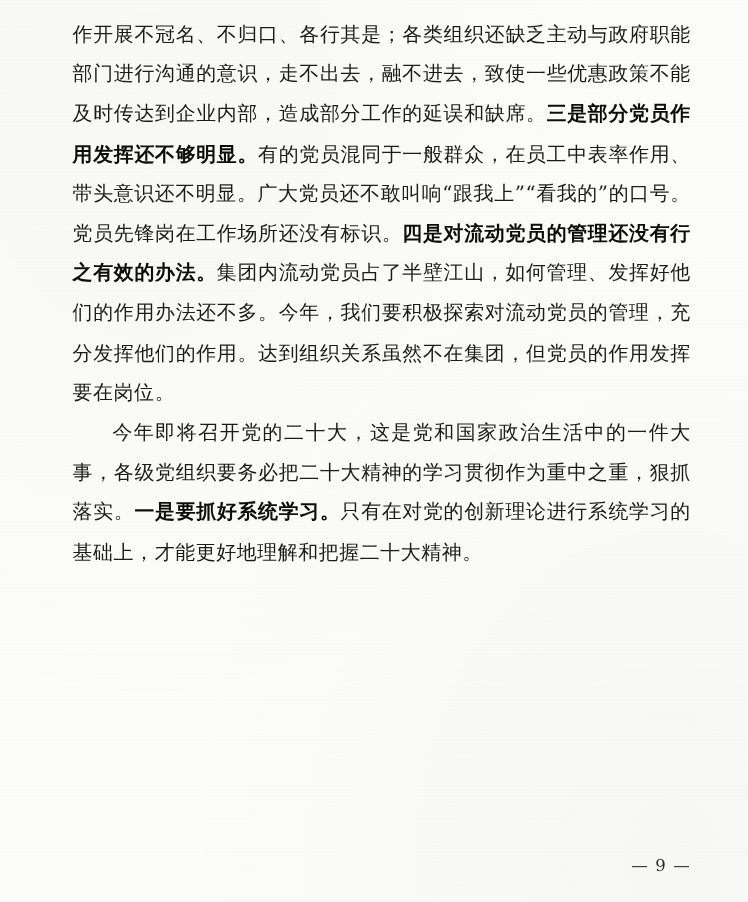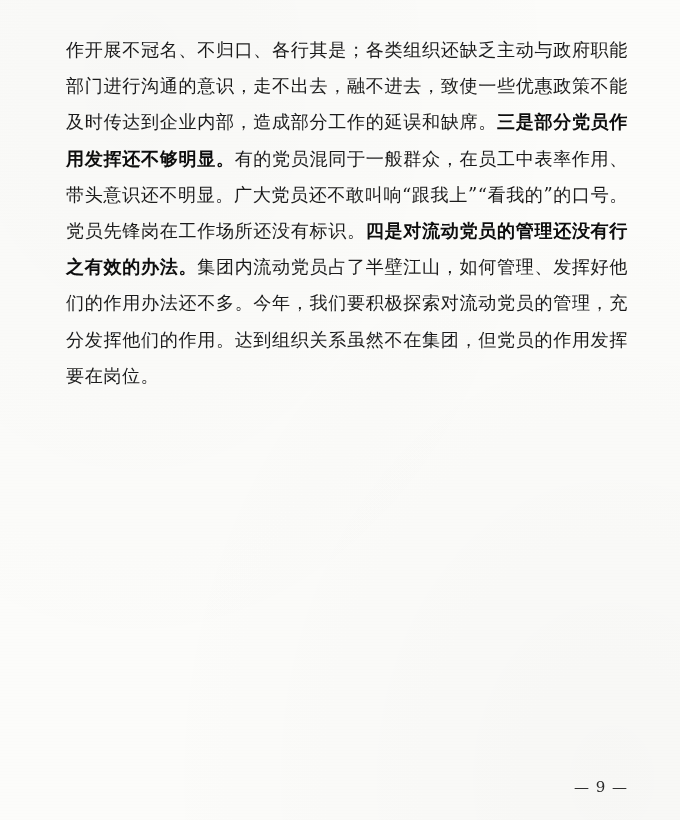--- a/index.html
+++ b/index.html
@@ -11,21 +11,21 @@
     height: 820px;
     background: #fdfdfb;
     font-family: "DejaVu Serif", serif;
     overflow: hidden;
   }
   .page {
     position: relative;
     width: 680px;
     height: 820px;
     box-sizing: border-box;
-    padding: 32px 52px 0 66px;
+    padding: 14px 52px 0 66px;
     background:
       radial-gradient(ellipse at 20% 10%, rgba(0,0,0,0.014), rgba(0,0,0,0) 60%),
       radial-gradient(ellipse at 90% 95%, rgba(0,0,0,0.02), rgba(0,0,0,0) 55%),
       #fcfcfa;
   }
   .body-text {
     font-size: 18.1px;
     line-height: 36.2px;
     color: #1b1b1b;
     text-align: justify;
@@ -64,16 +64,17 @@
       repeating-linear-gradient(0deg, rgba(0,0,0,0.008) 0px, rgba(0,0,0,0.008) 1px, rgba(255,255,255,0) 1px, rgba(255,255,255,0) 3px);
     opacity: 0.7;
   }
 </style>
 </head>
 <body>
 
 <div class="page">
   <div class="body-text" id="doc-body">
       <p class="para"><span class="">作开展不冠名、不归口、各行其是；各类组织还缺乏主动与政府职能部门进行沟通的意识，走不出去，融不进去，致使一些优惠政策不能及时传达到企业内部，造成部分工作的延误和缺席。</span><span class="b">三是部分党员作用发挥还不够明显。</span><span class="">有的党员混同于一般群众，在员工中表率作用、带头意识还不明显。广大党员还不敢叫响“跟我上”“看我的”的口号。党员先锋岗在工作场所还没有标识。</span><span class="b">四是对流动党员的管理还没有行之有效的办法。</span><span class="">集团内流动党员占了半壁江山，如何管理、发挥好他们的作用办法还不多。今年，我们要积极探索对流动党员的管理，充分发挥他们的作用。达到组织关系虽然不在集团，但党员的作用发挥要在岗位。</span></p>
+      <p class="para indent"><span class="">今年即将召开党的二十大，这是党和国家政治生活中的一件大事，各级党组织要务必把二十大精神的学习贯彻作为重中之重，狠抓落实。</span><span class="b">一是要抓好系统学习。</span><span class="">只有在对党的创新理论进行系统学习的基础上，才能更好地理解和把握二十大精神。</span></p>
     </div>
   <div class="pagenum">— 9 —</div>
   <div class="grain"></div>
 </div>
 
 </body></html>

